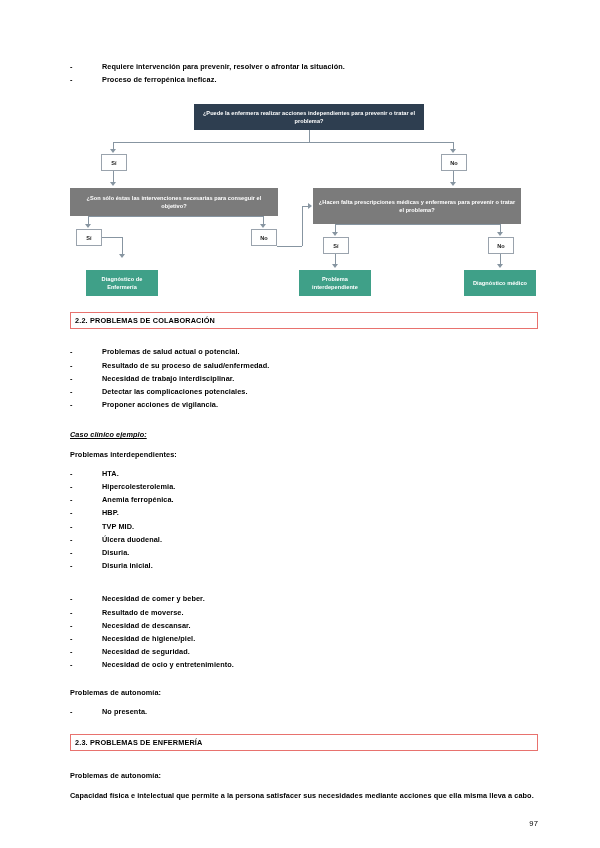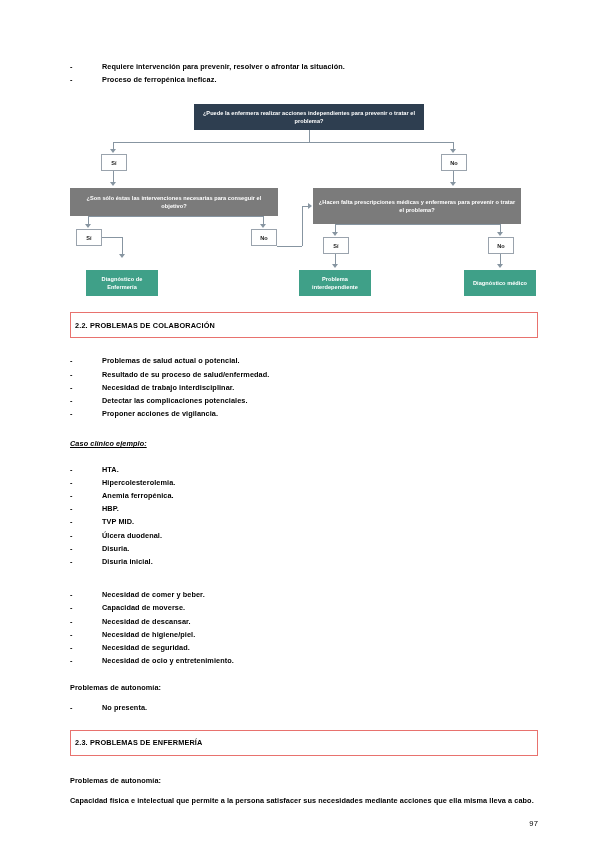--- a/index.html
+++ b/index.html
@@ -58,21 +58,21 @@
     line-height: 12.4px;
   }
   .italic-underline {
     font-style: italic;
     text-decoration: underline;
   }
 
   
   .section-box {
     border: 1px solid #e8726e;
-    height: 26px;
+    height: 17px;
     display: flex;
     align-items: center;
     padding-left: 4px;
     font-size: 7.3px;
     font-weight: bold;
     letter-spacing: 0.15px;
   }
 
   
   .flowchart {
@@ -265,20 +265,21 @@
       <span class="btxt">Proponer acciones de vigilancia.</span>
     </li>
   </ul>
 
   <div class="sp-12"></div>
 
   <p class="para italic-underline" style="display:inline-block;font-style:italic;">Caso clínico ejemplo:</p>
 
   <div class="sp-6"></div>
 
+  <p class="para">Problemas interdependientes:</p>
 
   <div class="sp-6"></div>
 
   <ul class="bullet-list">
     <li class="bullet-row">
       <span class="dash">-</span>
       <span class="btxt">HTA.</span>
     </li>
     <li class="bullet-row">
       <span class="dash">-</span>
@@ -315,21 +316,21 @@
 
   <div class="sp-6"></div>
 
   <ul class="bullet-list">
     <li class="bullet-row">
       <span class="dash">-</span>
       <span class="btxt">Necesidad de comer y beber.</span>
     </li>
     <li class="bullet-row">
       <span class="dash">-</span>
-      <span class="btxt">Capacidad de moverse.</span>
+      <span class="btxt">Resultado de moverse.</span>
     </li>
     <li class="bullet-row">
       <span class="dash">-</span>
       <span class="btxt">Necesidad de descansar.</span>
     </li>
     <li class="bullet-row">
       <span class="dash">-</span>
       <span class="btxt">Necesidad de higiene/piel.</span>
     </li>
     <li class="bullet-row">

